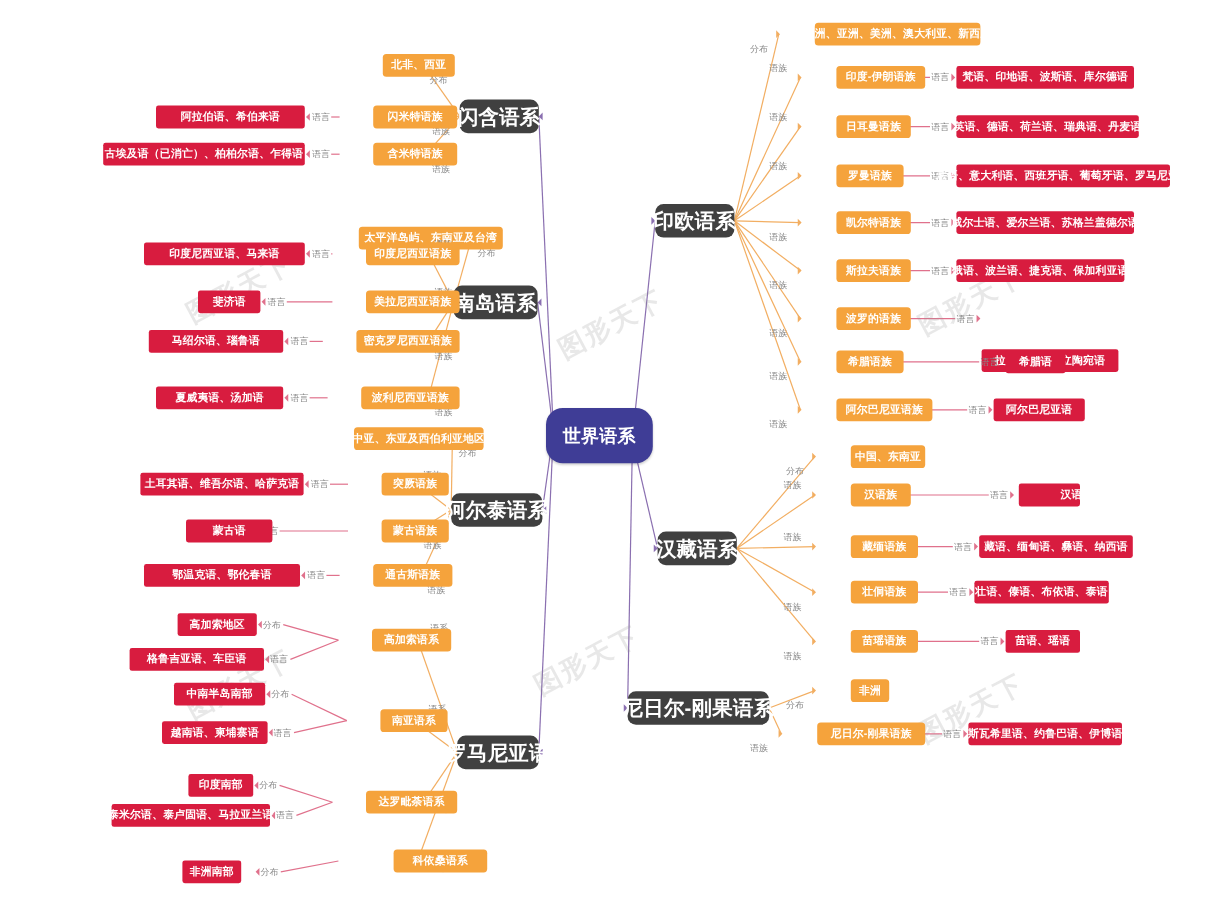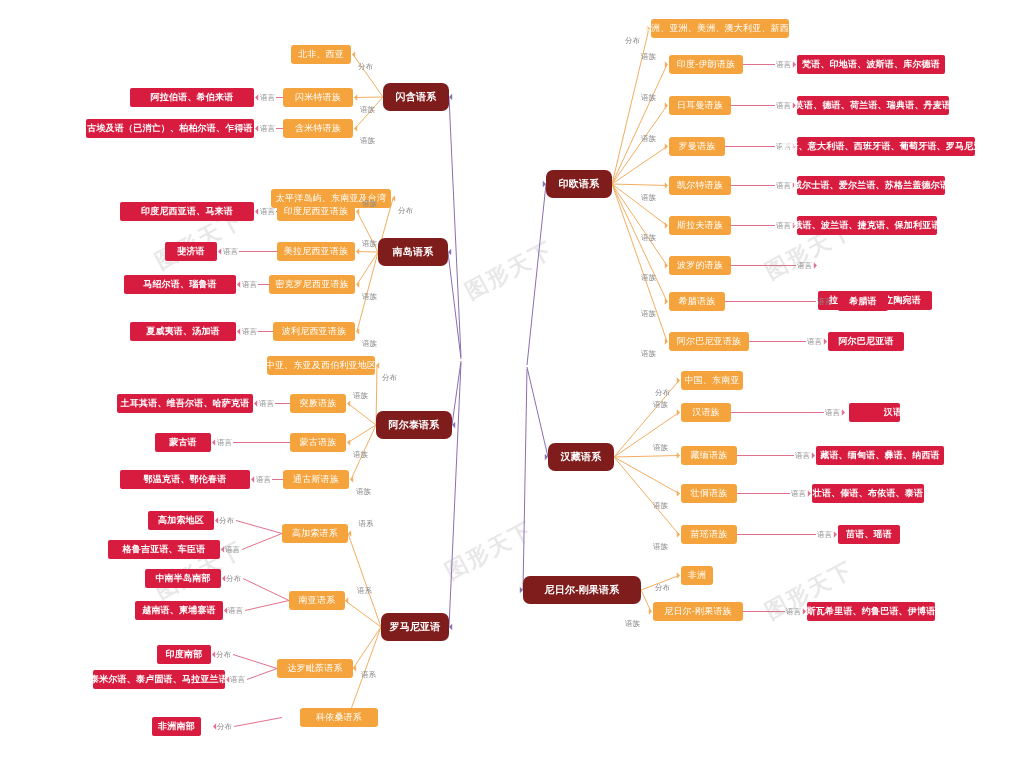--- a/index.html
+++ b/index.html
@@ -26,35 +26,36 @@
     background:#3F3D96;
     border-radius:14px;
     font-size:15px;
     font-weight:bold;
     padding:0 14px;
     height:46px;
     box-shadow:0 1px 2px rgba(0,0,0,.18);
   }
   
   .n-fam{
-    background:#7f1d1d;
+    background:#404040;
     border-radius:7px;
-    font-size:10px;
+    font-size:17px;
     font-weight:bold;
     padding:0 10px;
     height:28px;
   }
   
   .n-orange{
     background:#F5A33C;
     border-radius:3px;
     font-size:9px;
-    font-weight:normal;
+    font-weight:bold;
     padding:0 6px;
     height:19px;
+    margin-left:28px;
   }
   
   .n-red{
     background:#D81C3F;
     border-radius:2px;
     font-size:9px;
     font-weight:bold;
     padding:0 7px;
     height:19px;
   }
@@ -223,20 +224,21 @@
       <path d="M802.8,608.3 L806,611.5 L802.8,614.7 Z" fill="#E0718C" stroke="none"></path>
     </svg>
 
   <div class="watermark" style="left:150px;top:250px;">图形天下</div>
   <div class="watermark" style="left:440px;top:560px;">图形天下</div>
   <div class="watermark" style="left:460px;top:280px;">图形天下</div>
   <div class="watermark" style="left:760px;top:260px;">图形天下</div>
   <div class="watermark" style="left:760px;top:600px;">图形天下</div>
   <div class="watermark" style="left:150px;top:580px;">图形天下</div>
 
+  <div class="node n-root" style="left:455px;top:340px;">世界语系</div>
 
   <div id="dyn">
       <div class="node n-fam" style="left: 383px; top: 83px; width: 66px; height: 28px;">闪含语系</div>
       <div class="elabel" style="left: 358px; top: 62.5px;">分布</div>
       <div class="node n-orange" style="left: 291px; top: 45px; width: 60px; height: 19px;">北非、西亚</div>
       <div class="elabel" style="left: 360px; top: 105.5px;">语族</div>
       <div class="node n-orange" style="left: 283px; top: 88px; width: 70px; height: 19px;">闪米特语族</div>
       <div class="elabel" style="left: 260px; top: 93.5px;">语言</div>
       <div class="node n-red" style="left: 130px; top: 88px; width: 124px; height: 19px;">阿拉伯语、希伯来语</div>
       <div class="elabel" style="left: 360px; top: 136.5px;">语族</div>
@@ -265,21 +267,21 @@
       <div class="node n-fam" style="left: 376px; top: 411px; width: 76px; height: 28px;">阿尔泰语系</div>
       <div class="elabel" style="left: 382px; top: 373.5px;">分布</div>
       <div class="node n-orange" style="left: 267px; top: 356px; width: 108px; height: 19px;">中亚、东亚及西伯利亚地区</div>
       <div class="elabel" style="left: 353px; top: 391.5px;">语族</div>
       <div class="node n-orange" style="left: 290px; top: 394px; width: 56px; height: 19px;">突厥语族</div>
       <div class="elabel" style="left: 259px; top: 399.5px;">语言</div>
       <div class="node n-red" style="left: 117px; top: 394px; width: 136px; height: 19px;">土耳其语、维吾尔语、哈萨克语</div>
       <div class="elabel" style="left: 353px; top: 450.5px;">语族</div>
       <div class="node n-orange" style="left: 290px; top: 433px; width: 56px; height: 19px;">蒙古语族</div>
       <div class="elabel" style="left: 217px; top: 438.5px;">语言</div>
-      <div class="node n-red" style="left: 155px; top: 433px; width: 56px; height: 19px; text-align: right;">蒙古语</div>
+      <div class="node n-red" style="left: 155px; top: 433px; width: 72px; height: 19px; text-align: right;">蒙古语</div>
       <div class="elabel" style="left: 356px; top: 487.5px;">语族</div>
       <div class="node n-orange" style="left: 283px; top: 470px; width: 66px; height: 19px;">通古斯语族</div>
       <div class="elabel" style="left: 256px; top: 475.5px;">语言</div>
       <div class="node n-red" style="left: 120px; top: 470px; width: 130px; height: 19px;">鄂温克语、鄂伦春语</div>
       <div class="node n-fam" style="left: 381px; top: 613px; width: 68px; height: 28px;">罗马尼亚语</div>
       <div class="elabel" style="left: 358.5px; top: 519.5px;">语系</div>
       <div class="node n-orange" style="left: 282px; top: 524px; width: 66px; height: 19px;">高加索语系</div>
       <div class="elabel" style="left: 219px; top: 516.5px;">分布</div>
       <div class="node n-red" style="left: 148px; top: 511px; width: 66px; height: 19px;">高加索地区</div>
       <div class="elabel" style="left: 225px; top: 545.5px;">语言</div>

